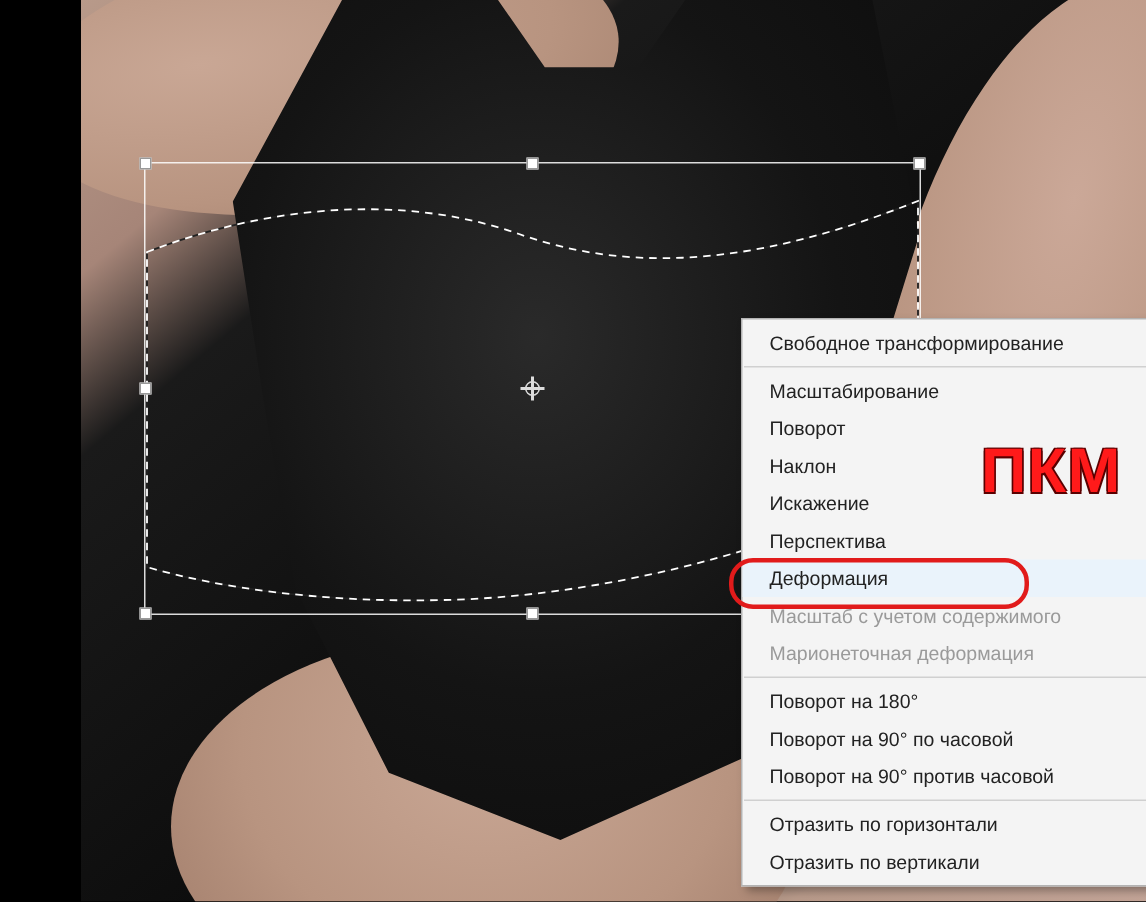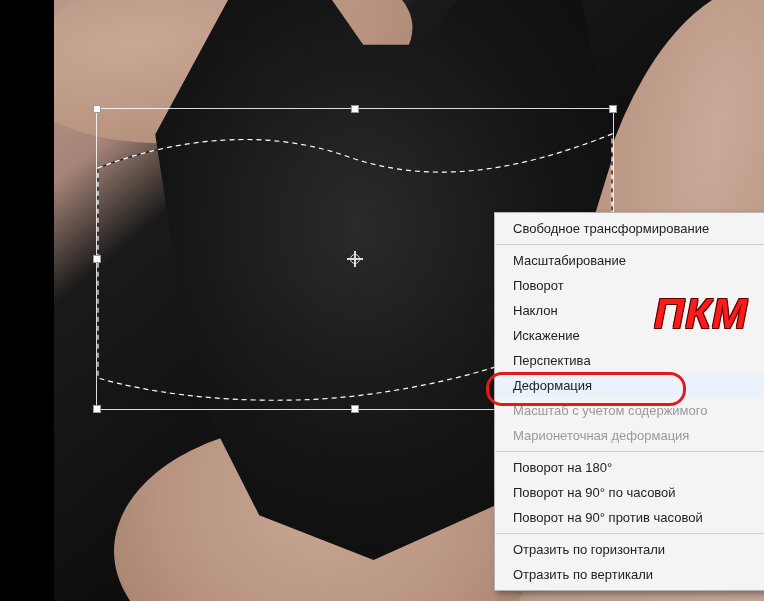--- a/index.html
+++ b/index.html
@@ -208,14 +208,14 @@
     <div class="menu-item" data-interactable="true">Поворот на 180°</div>
     <div class="menu-item" data-interactable="true">Поворот на 90° по часовой</div>
     <div class="menu-item" data-interactable="true">Поворот на 90° против часовой</div>
     <div class="menu-sep" data-interactable="false"></div>
     <div class="menu-item" data-interactable="true">Отразить по горизонтали</div>
     <div class="menu-item" data-interactable="true">Отразить по вертикали</div>
   </div>
 
   <div class="highlight-ring" data-interactable="false" style="left:432px; top:372px; width:200px; height:34px;"></div>
 
-  <div class="annotation" data-interactable="false" style="left:600px; top:290px;font-style:italic;">ПКМ</div>
+  <div class="annotation" data-interactable="false" style="left:600px; top:290px;">ПКМ</div>
 </div>
 
 </body></html>

